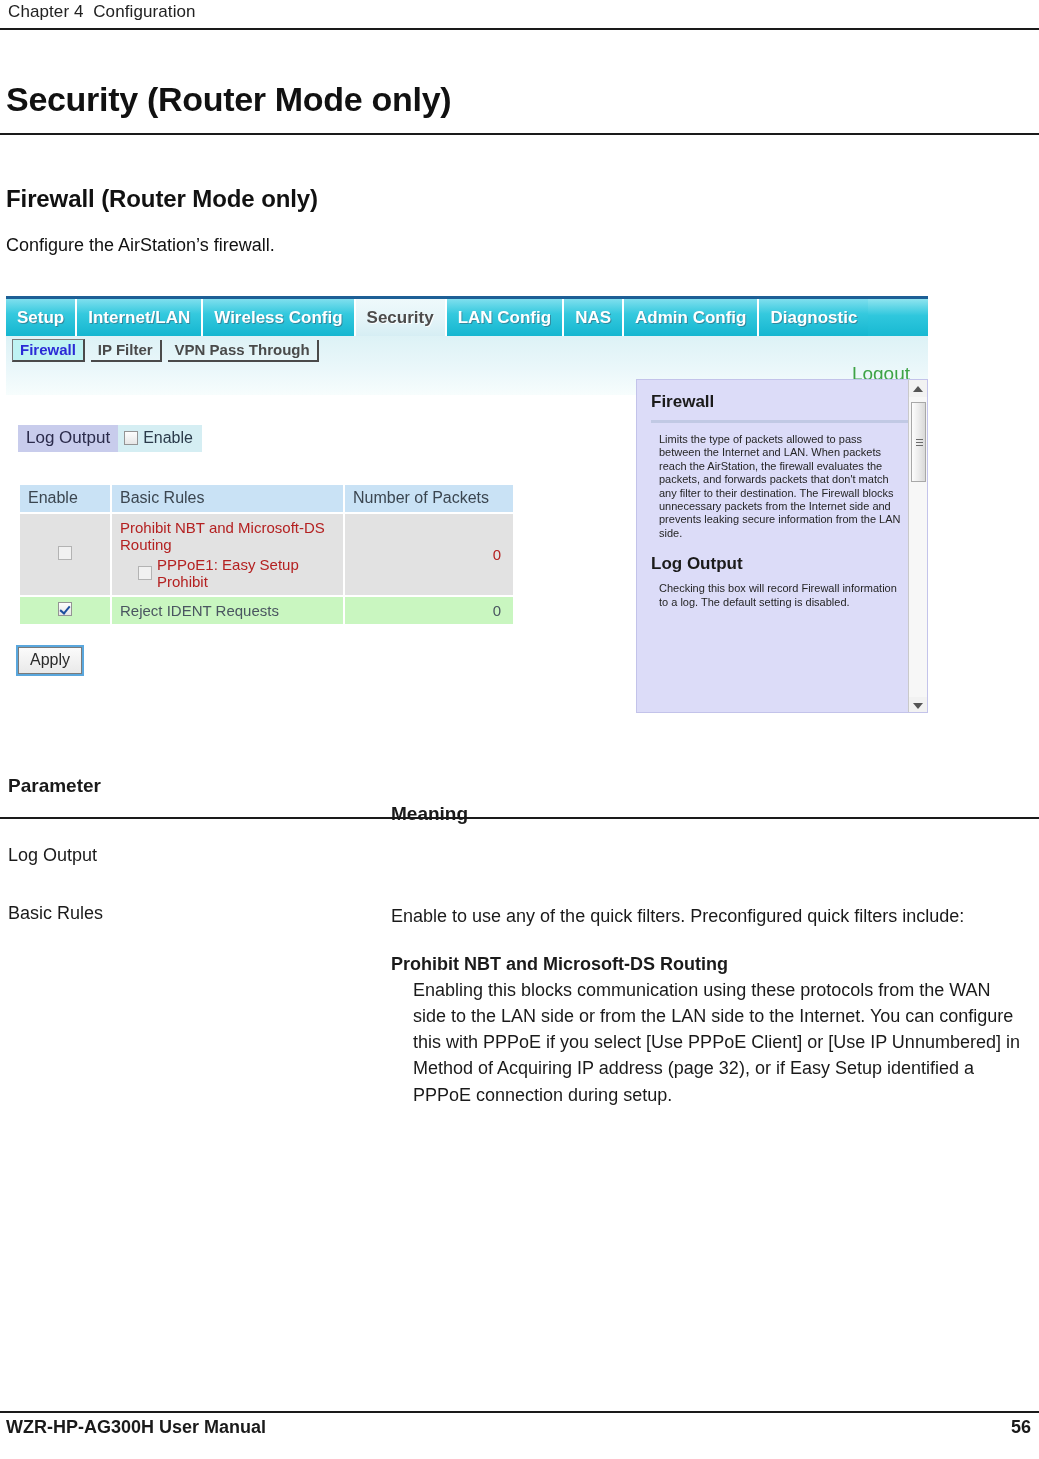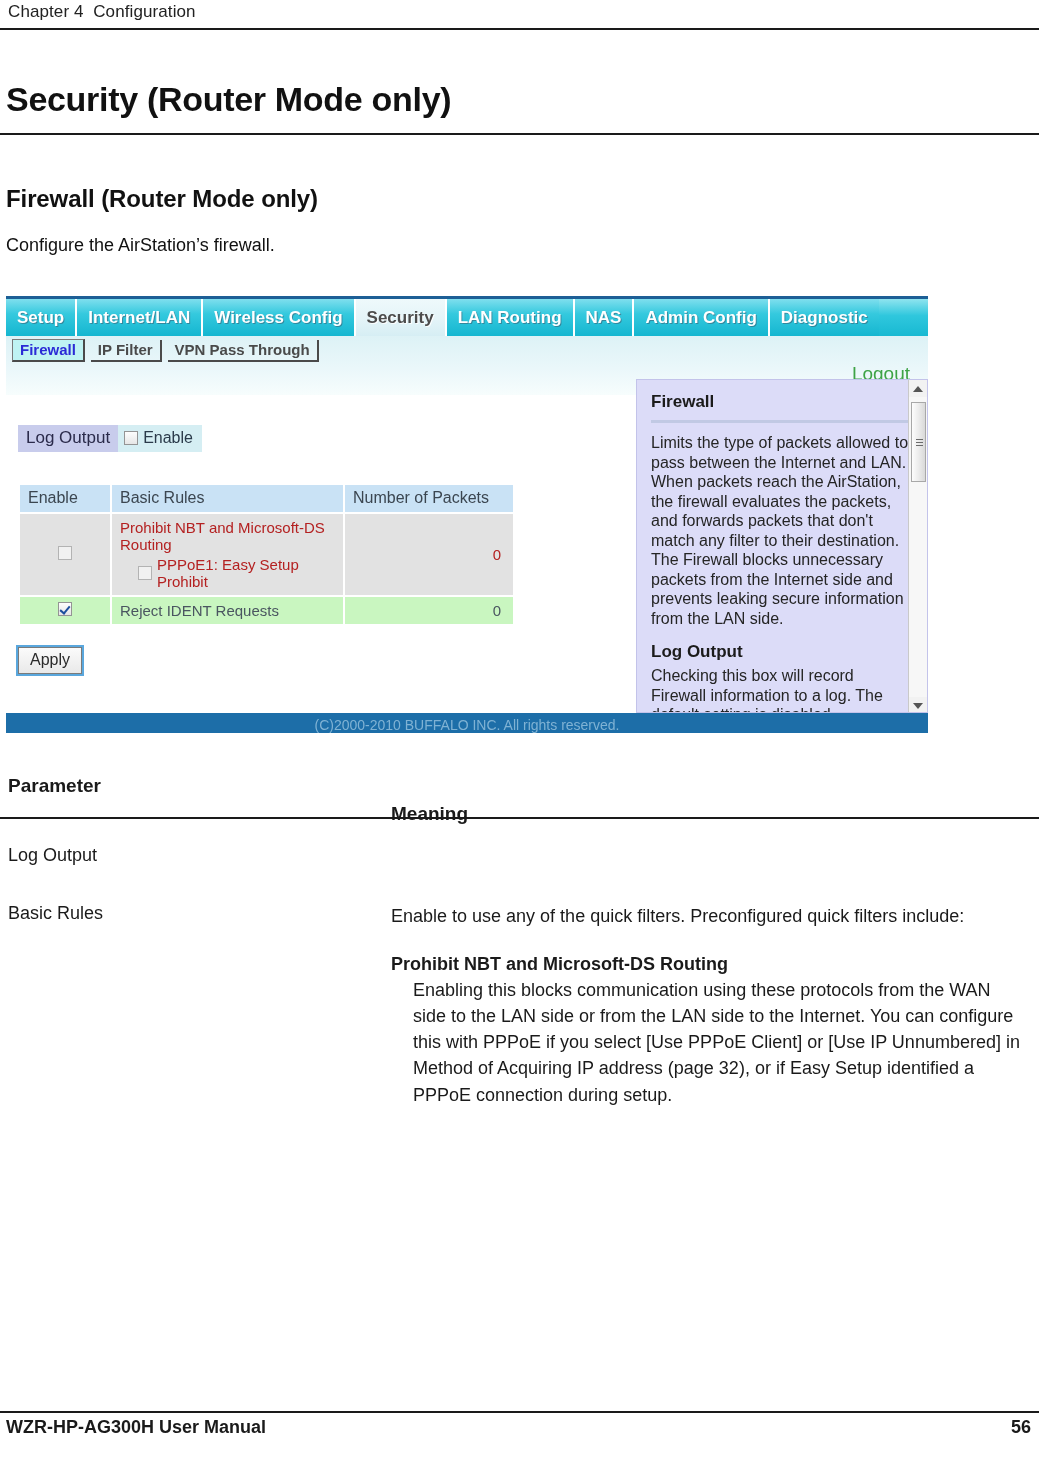--- a/index.html
+++ b/index.html
@@ -249,22 +249,22 @@
   }
   .help-body { padding: 12px 16px 0 14px; }
   .help h3 {
     margin: 0 0 8px 0;
     font-size: 17px;
     color: #1b1b1b;
     font-weight: bold;
   }
   .help .hr { height: 3px; background: #c1c9e4; margin: 0 0 10px 0; }
   .help p {
-    margin: 0;
-    font-size: 16px;
+    margin: 8px;
+    font-size: 11px;
     line-height: 1.22;
     color: #252525;
   }
   .help h3.sub { margin: 14px 0 4px 0; }
 
   
   .sbar {
     position: absolute;
     right: 0; top: 0;
     width: 19px; height: 334px;
@@ -373,21 +373,21 @@
 <div class="intro">Configure the AirStation’s firewall.</div>
 
 <div class="shot">
   <div class="shot-inner">
 
     <div class="tabbar">
       <div class="tab">Setup</div>
       <div class="tab">Internet/LAN</div>
       <div class="tab">Wireless Config</div>
       <div class="tab active">Security</div>
-      <div class="tab">LAN Routing</div>
+      <div class="tab">LAN Config</div>
       <div class="tab">NAS</div>
       <div class="tab">Admin Config</div>
       <div class="tab">Diagnostic</div>
     </div>
 
     <div class="subbar">
       <div class="subtabs">
         <div class="subtab current">Firewall</div>
         <div class="subtab">IP Filter</div>
         <div class="subtab">VPN Pass Through</div>
@@ -461,21 +461,20 @@
               <span></span>
               <span></span>
           </div>
         </div>
         <div class="sb-arrow down">
             <i></i>
           </div>
       </div>
     </div>
 
-    <div class="shot-footer">(C)2000-2010 BUFFALO INC. All rights reserved.</div>
   </div>
 </div>
 
 <div class="ptable">
   <div class="phead">
     <div class="c1">Parameter</div>
     <div class="c2">Meaning</div>
   </div>
   <div class="prule"></div>
 

